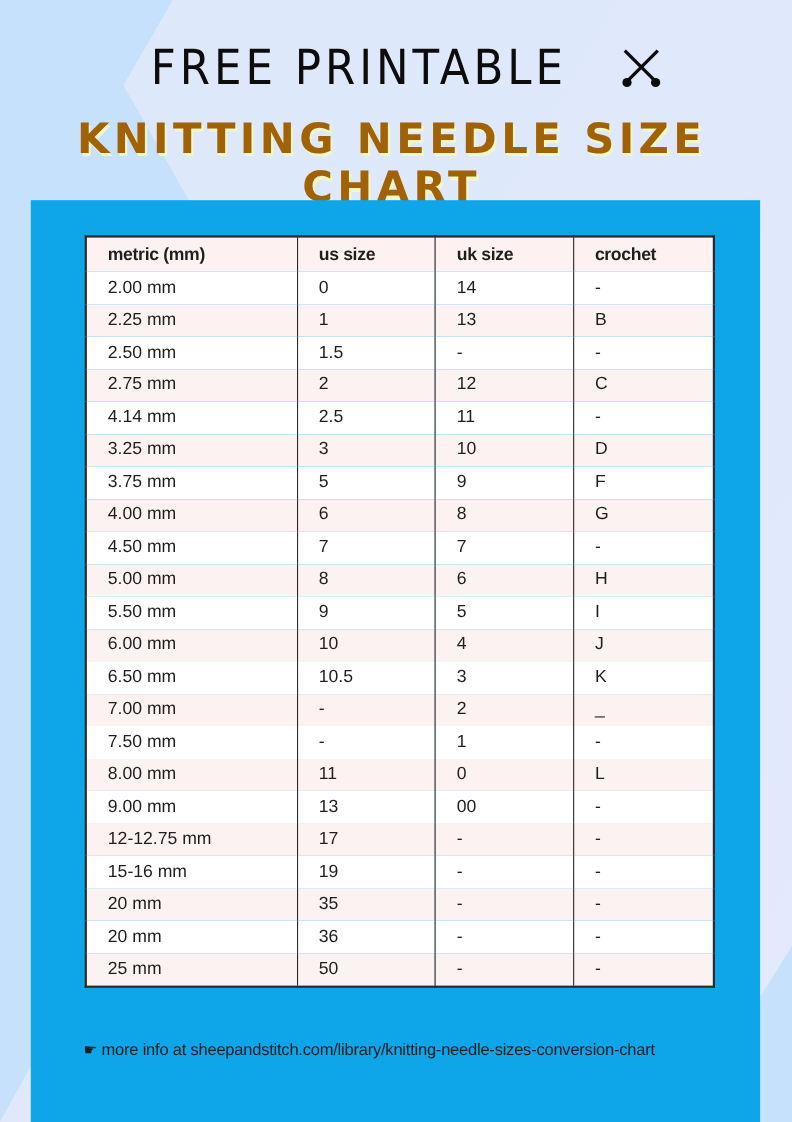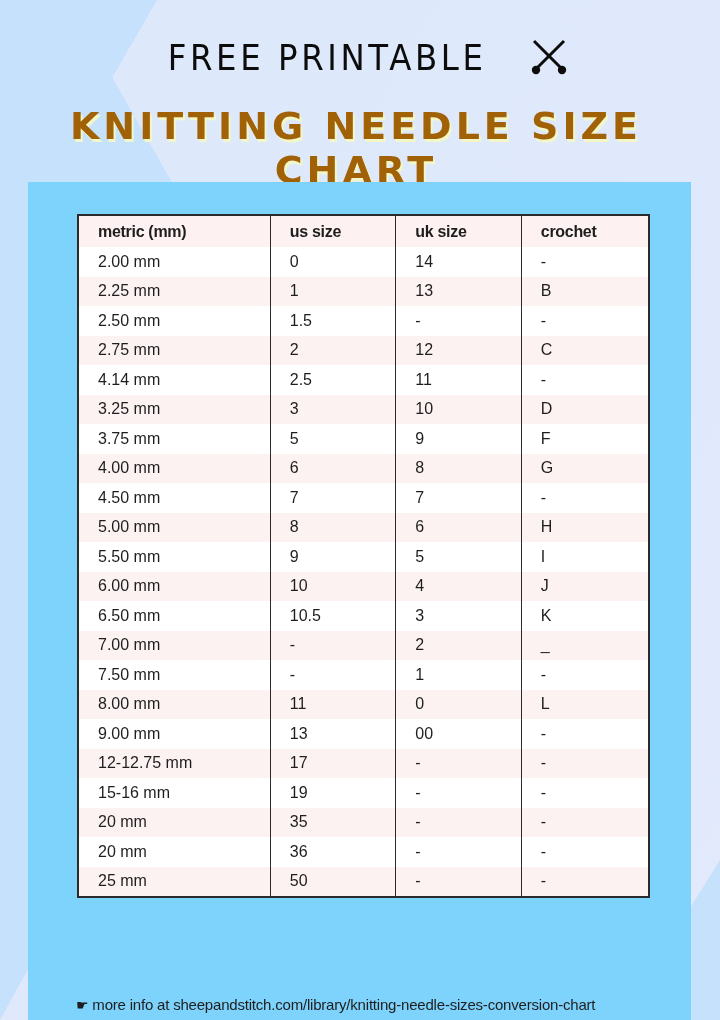--- a/index.html
+++ b/index.html
@@ -18,52 +18,52 @@
     background:linear-gradient(120deg, transparent 0, transparent 12%, #dde8fb 12%, #e2eafc 100%);
     clip-path:polygon(68px 0, 720px 0, 720px 1020px, 650px 1020px);
   }
   .bg-tri-right {
     position:absolute; right:0; bottom:0; width:0; height:0;
     border-bottom:160px solid #c6e1fb;
     border-left:100px solid transparent;
   }
   .title1 {
     position:absolute; top:34px; left:0; width:720px; text-align:center;
-    font-family:"DejaVu Sans", sans-serif; font-size:36px; letter-spacing:4px;
+    font-family:"DejaVu Sans", sans-serif; font-size:44px; letter-spacing:4px;
     color:#0c0c0c; font-weight:normal;
   }
   .title1 .txt { vertical-align:middle; transform:scaleX(0.9); display:inline-block; }
   .needles { display:inline-block; vertical-align:middle; margin-left:8px; width:42px; height:42px; }
   .title2 {
     position:absolute; top:104px; left:0; width:712px; text-align:center;
     font-family:"DejaVu Sans", sans-serif; font-weight:bold; font-size:38px; letter-spacing:4px;
     color:#a16207;
     text-shadow:2px 3px 0 #f3f7c8;
   }
   .card {
     position:absolute; left:28px; top:182px; width:663px; height:838px;
-    background:#7dd3fc;
+    background:#0ea5e9;
     text-decoration:underline;
   }
   table.chart {
     position:absolute; left:49px; top:32px; width:573px;
     border-collapse:collapse; border:2px solid #2b2b2b;
     font-family:"Liberation Sans", sans-serif;
   }
   table.chart td, table.chart th {
     height:29.5px; padding:0 0 0 19px; text-align:left;
     font-size:16px; color:#1e1e1e; border-left:1.5px solid #2b2b2b; border-right:1.5px solid #2b2b2b;
   }
   table.chart th { font-weight:bold; font-size:16px; letter-spacing:-0.3px; height:31px; }
   table.chart thead tr { background:#fdf1f1; }
   table.chart tbody tr:nth-child(odd) { background:#ffffff; }
   table.chart tbody tr:nth-child(even) { background:#fdf2f2; }
   col.c1 { width:193px; } col.c2 { width:126px; } col.c3 { width:126px; } col.c4 { width:128px; }
   .footer {
-    position:absolute; left:48px; top:814px; font-size:15px; color:#1e1e1e;
+    position:absolute; left:48px; top:764px; font-size:15px; color:#1e1e1e;
     font-family:"Liberation Sans", sans-serif; letter-spacing:-0.2px;
   }
   .footer .hand { font-family:"DejaVu Sans", sans-serif; font-size:14px; margin-right:4px; }
 </style>
 </head>
 <body>
 
 <div class="bg-tri-left"></div>
 <div class="bg-stripe"></div>
 <div class="bg-tri-right"></div>

